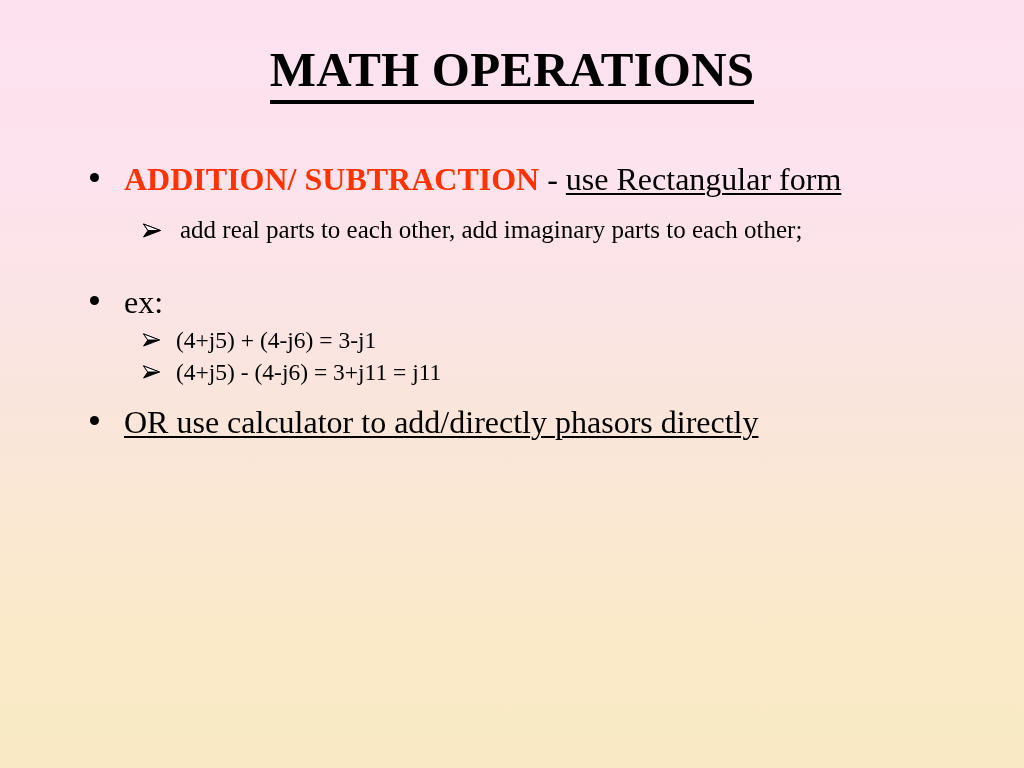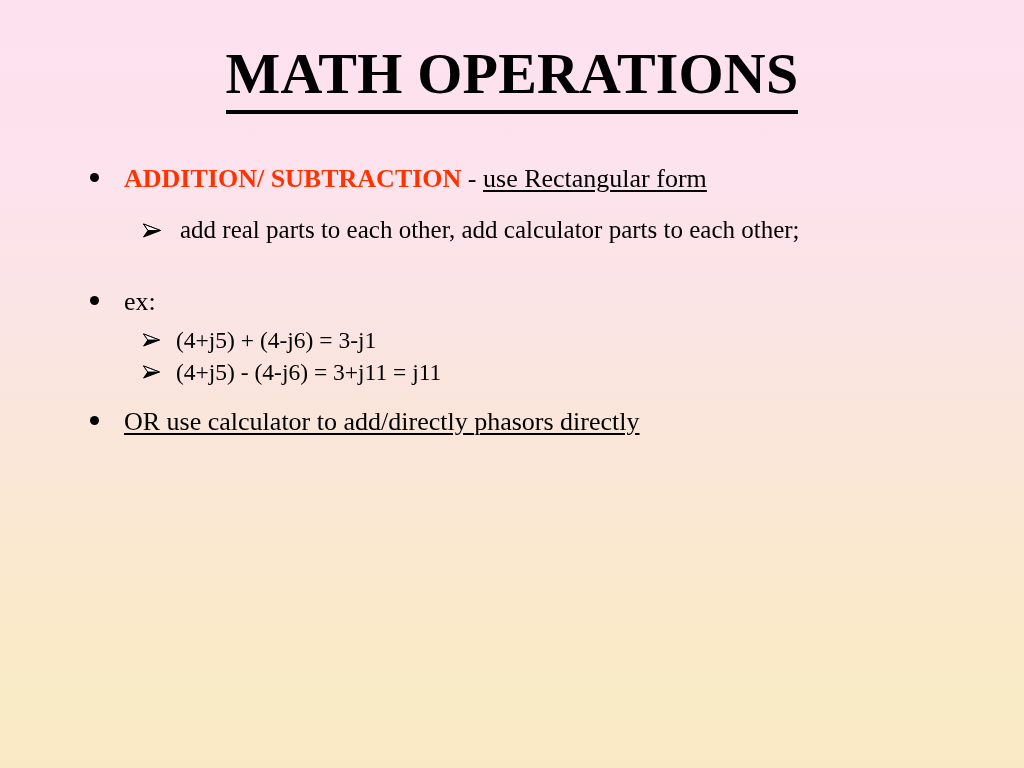--- a/index.html
+++ b/index.html
@@ -33,21 +33,21 @@
   
   .title-block {
     position: absolute;
     top: 44px;
     left: 0;
     width: 1024px;
     text-align: center;
   }
   .title-text {
     display: inline-block;
-    font-size: 58px;
+    font-size: 49px;
     font-weight: bold;
     color: #000000;
     letter-spacing: 0.2px;
     line-height: 1.05;
     padding-bottom: 5px;
     border-bottom: 4px solid #000000;
     white-space: nowrap;
   }
 
   
@@ -55,21 +55,21 @@
     position: absolute;
     top: 160px;
     left: 84px;
     width: 890px;
   }
 
   
   .l1 {
     position: relative;
     padding-left: 40px;
-    font-size: 26px;
+    font-size: 32px;
     line-height: 38px;
     color: #000000;
     margin-bottom: 4px;
   }
   .l1 .dot {
     position: absolute;
     left: 6px;
     top: 13px;
     width: 9px;
     height: 9px;
@@ -150,21 +150,21 @@
 
     <div class="gap-a"></div>
 
     <div class="l2">
       <span class="arrow">
         <svg width="20" height="15" viewBox="0 0 20 15" aria-hidden="true">
           <path d="M1.5 1 L18.5 7.5 L1.5 14 L6 7.5 Z" fill="#000000" stroke="#000000" stroke-width="1" stroke-linejoin="round"></path>
           <path d="M1.5 1 L18.5 7.5 L6 7.5 Z" fill="#FFFFFF" stroke="#000000" stroke-width="1"></path>
         </svg>
       </span>
-      <span>add real parts to each other, add calculator  parts to each other;</span>
+      <span>add real parts to each other, add imaginary  parts to each other;</span>
     </div>
 
     <div class="gap-b"></div>
 
 
     <div class="gap-c"></div>
 
     <div class="l1">
       <span class="dot"></span>
       <span>ex:</span>

